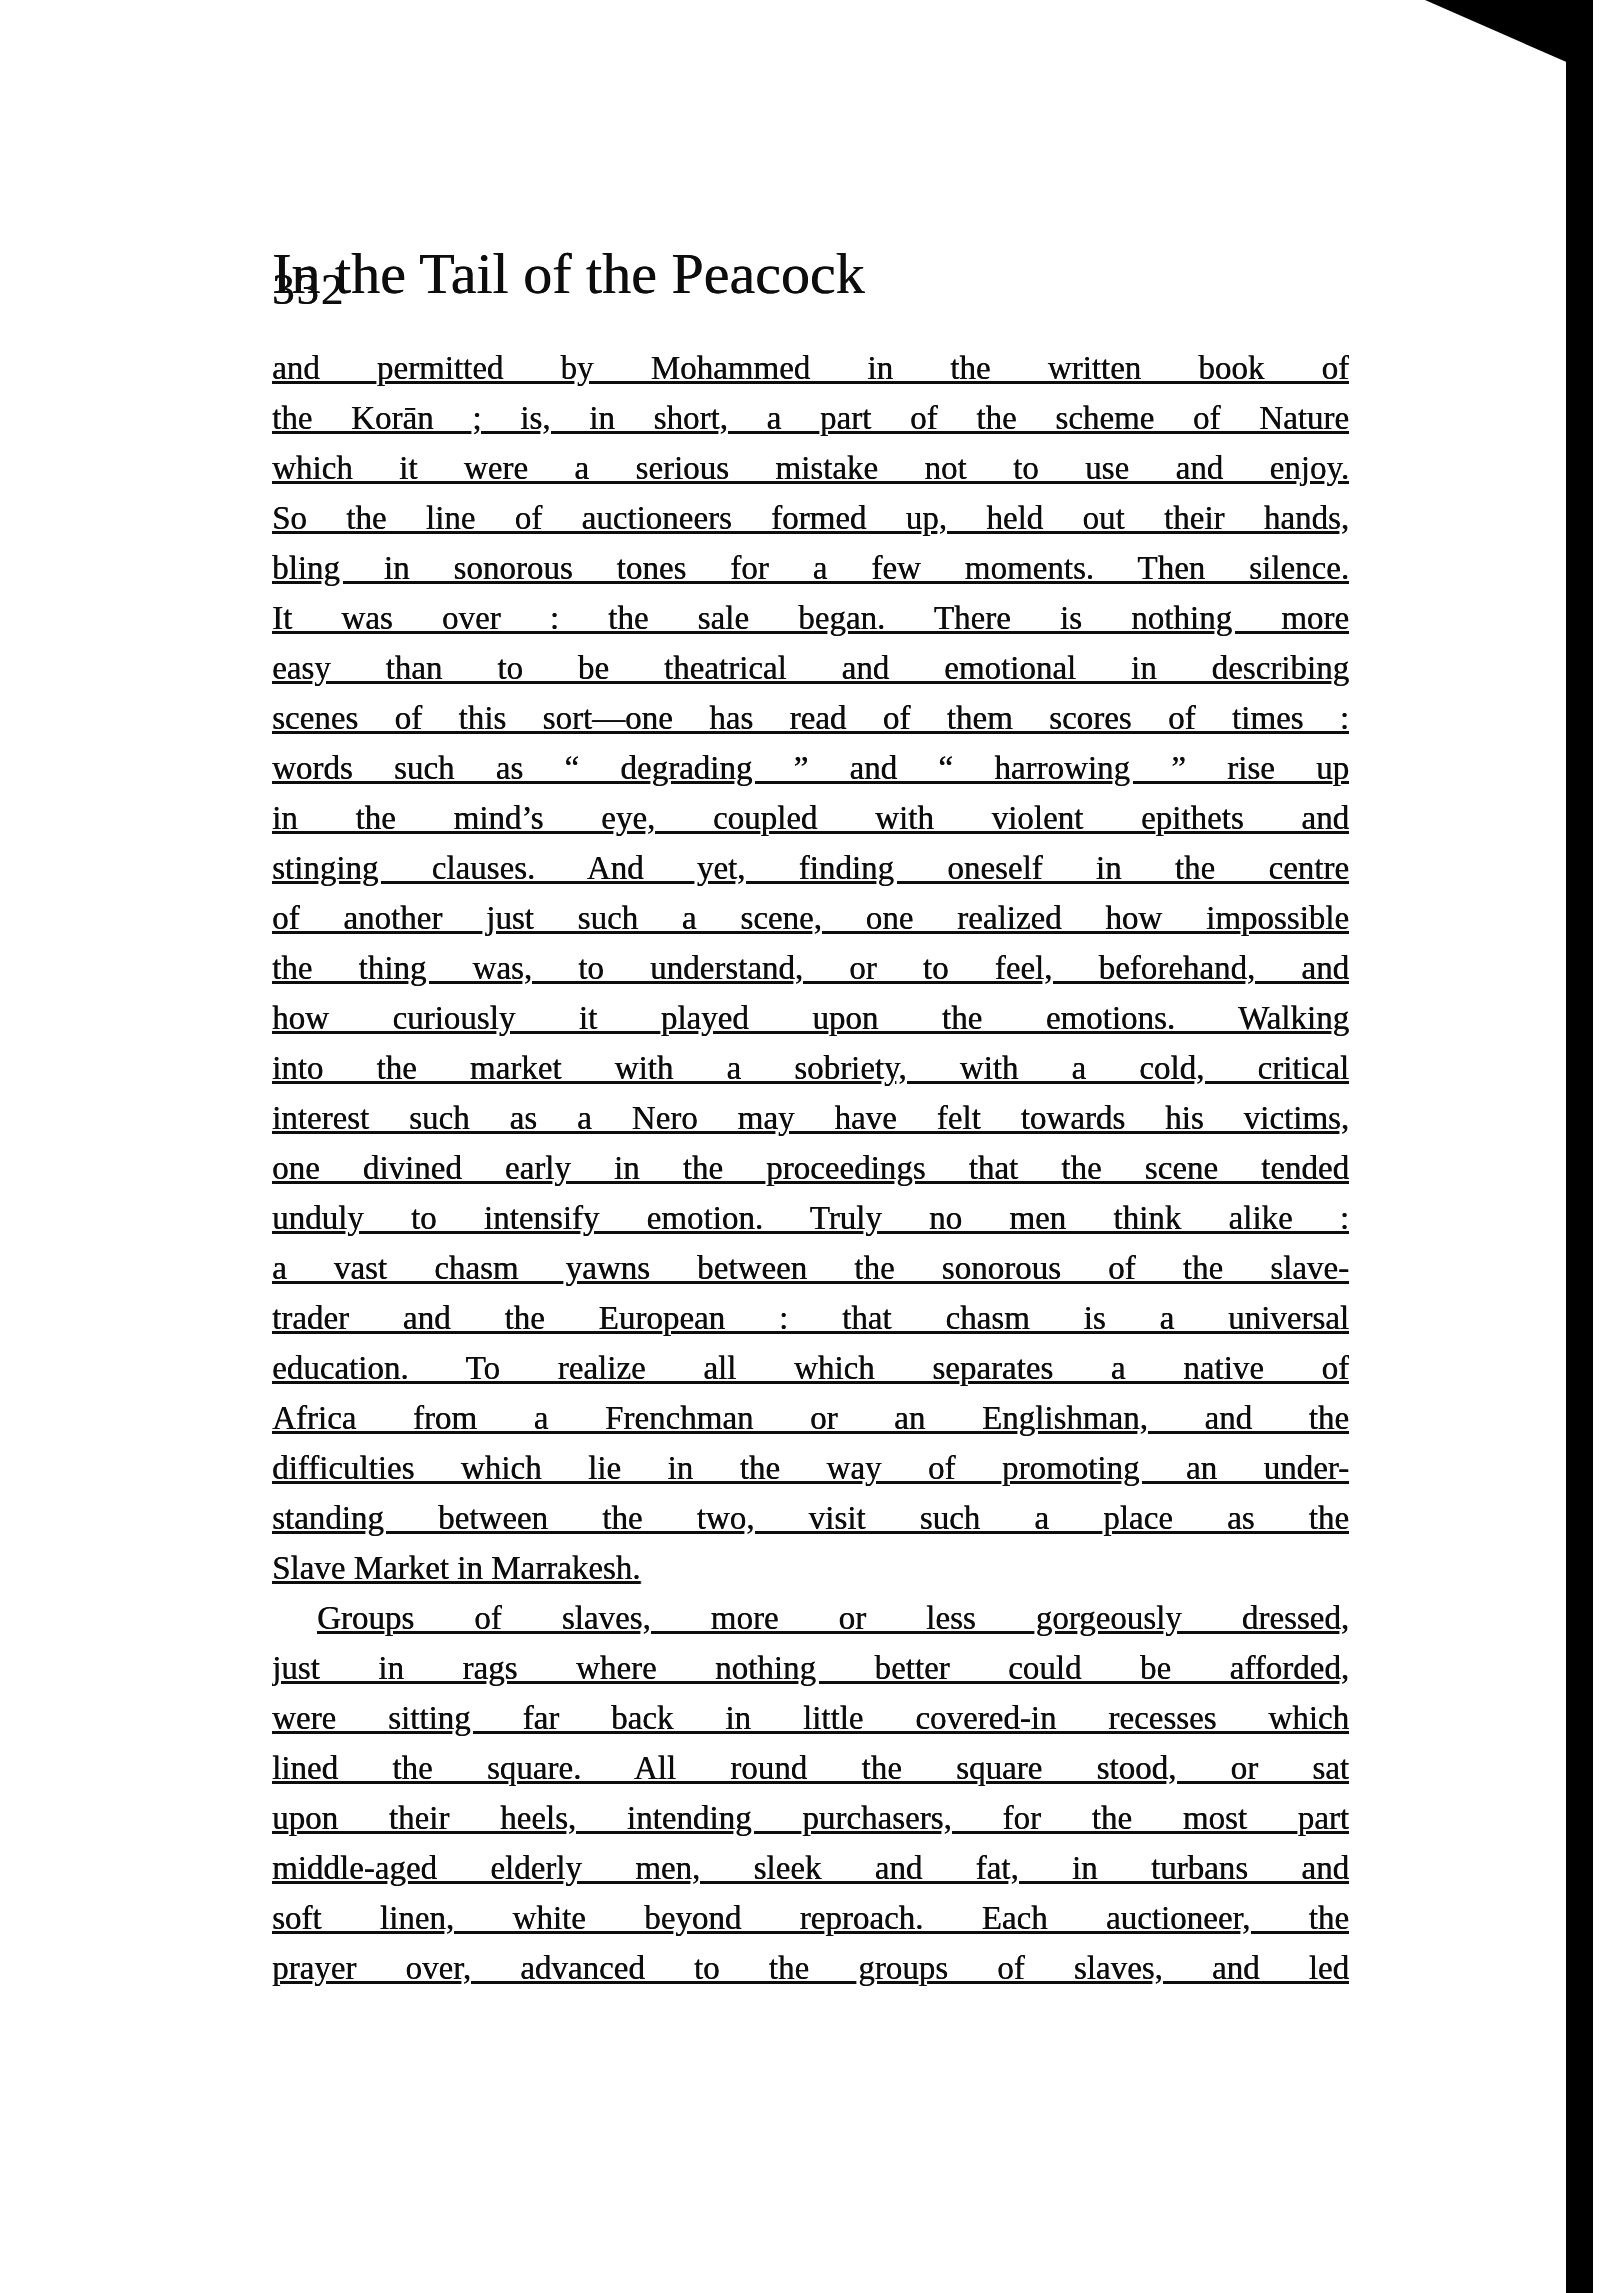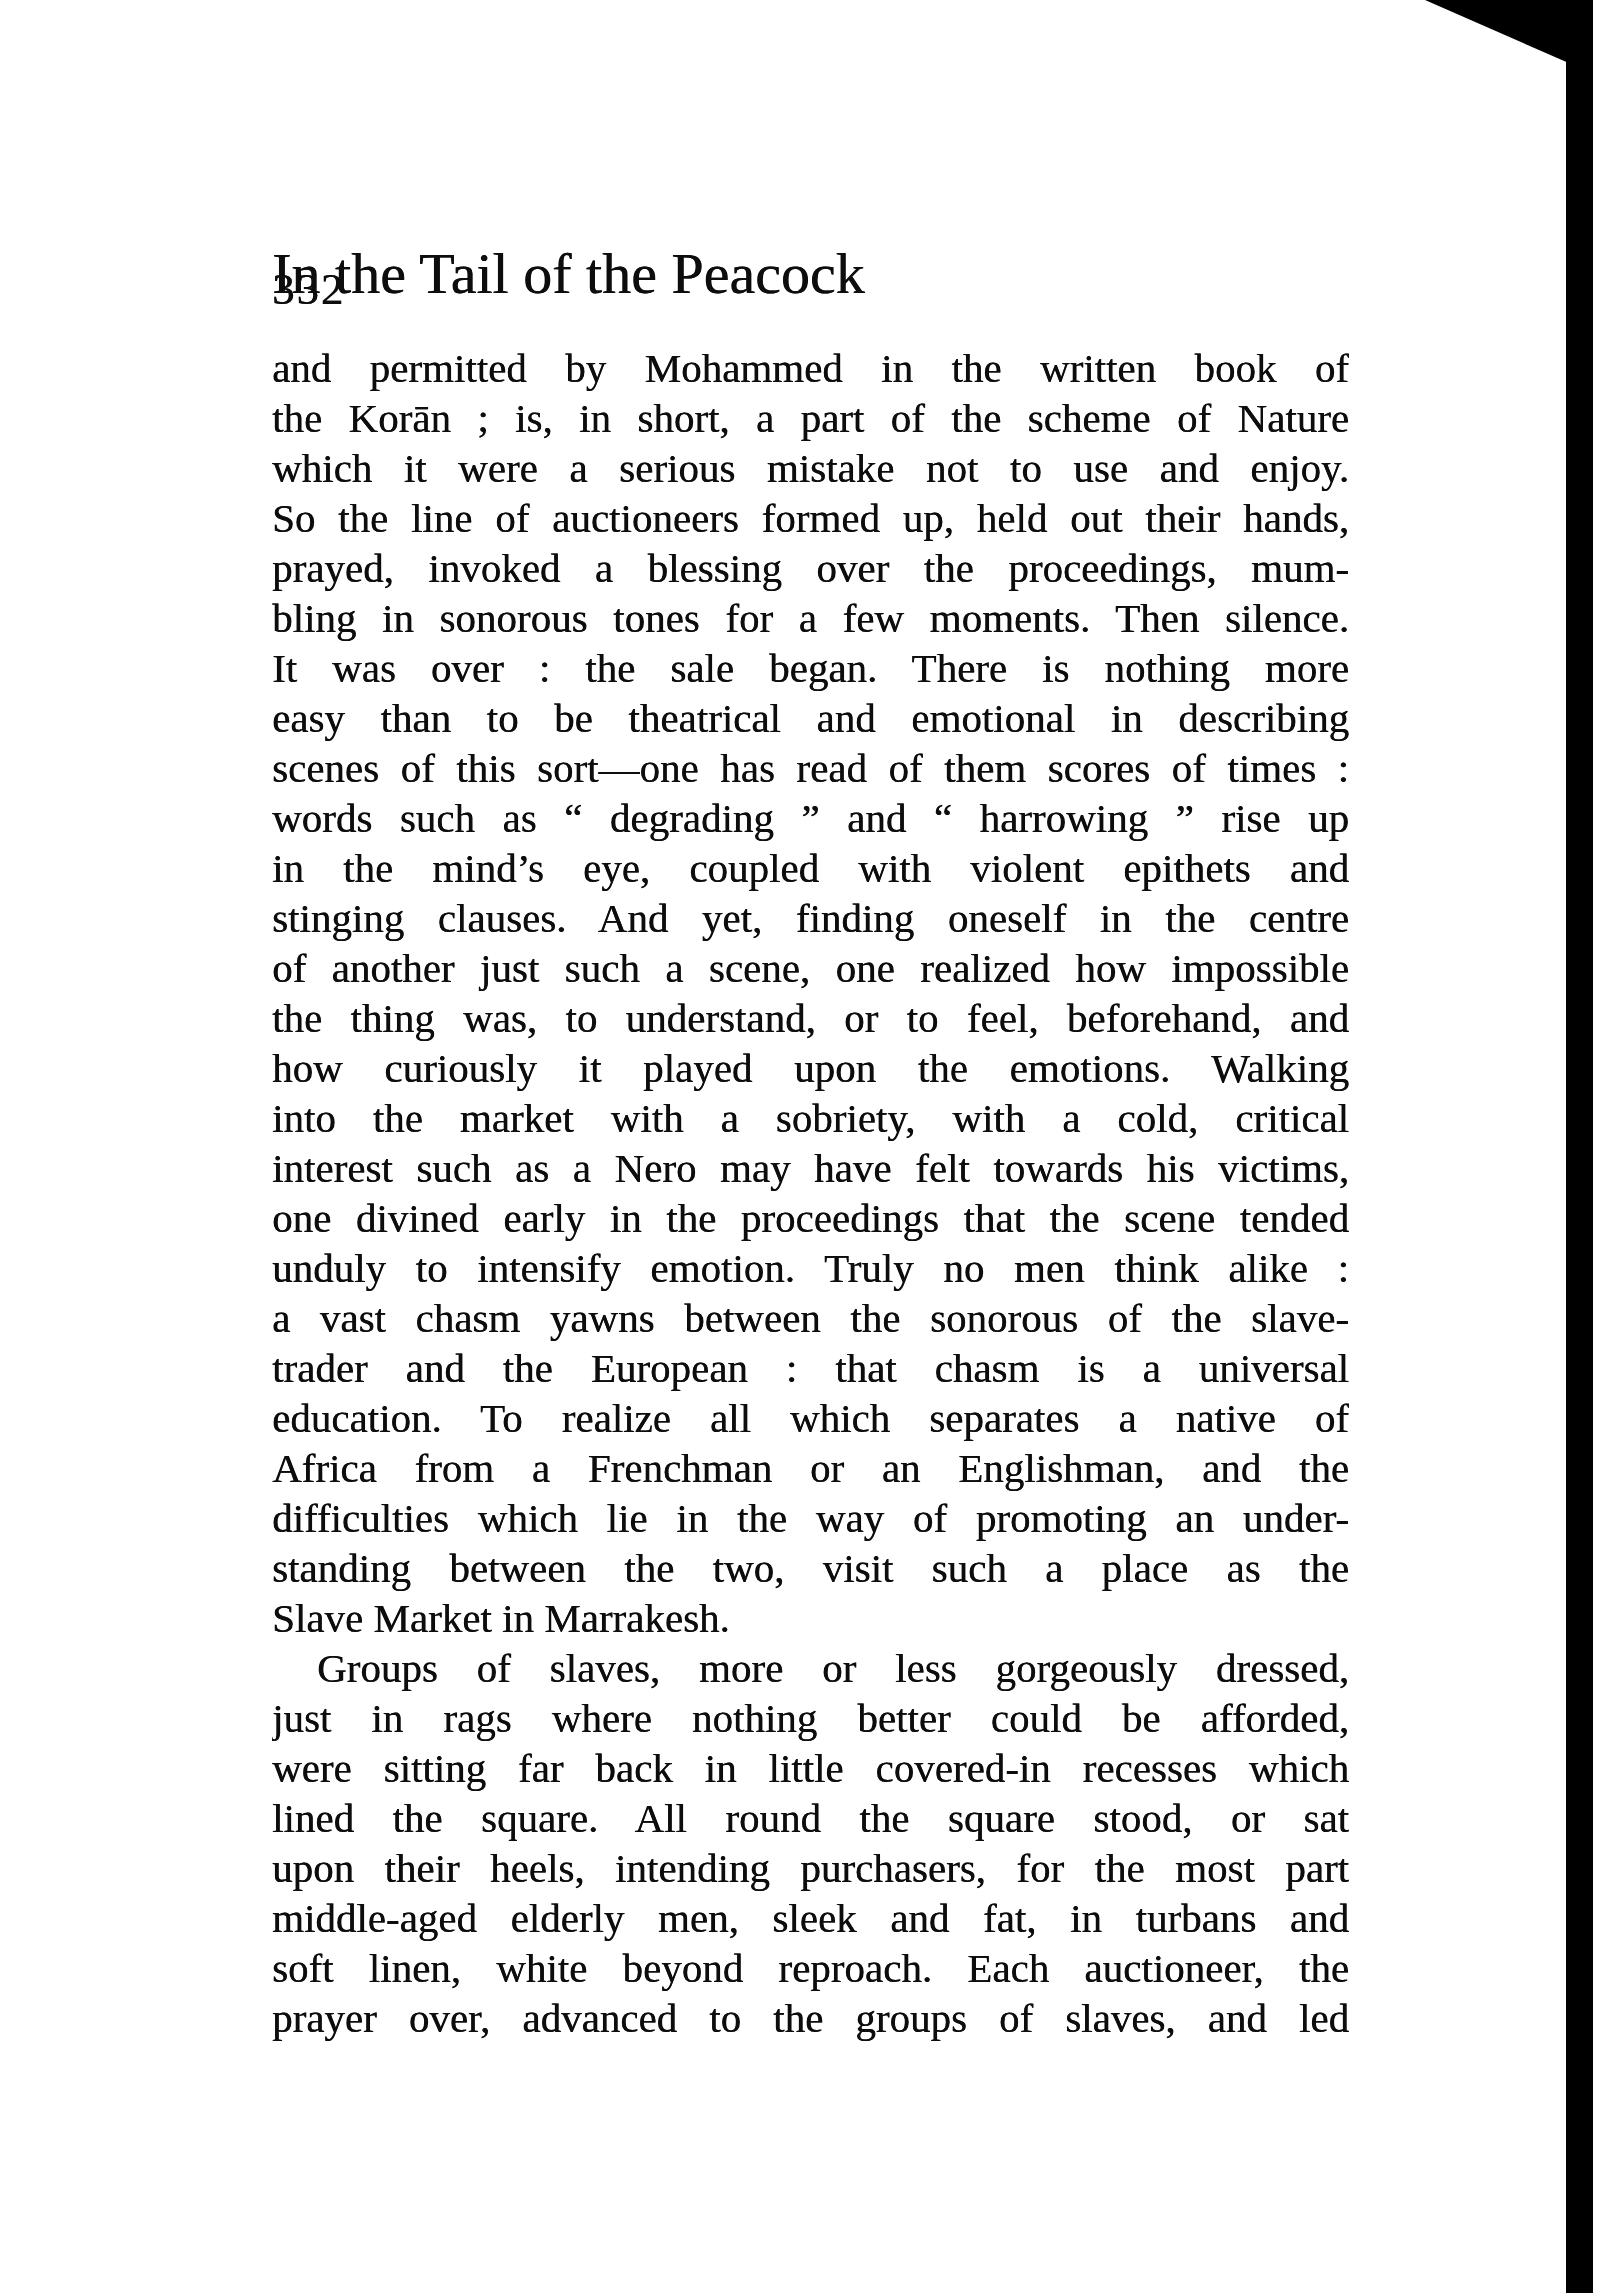--- a/index.html
+++ b/index.html
@@ -38,25 +38,26 @@
   }
   .text-block {
     position: absolute;
     left: 272px;
     top: 343px;
     width: 1077px;
   }
   .line {
     height: 50px;
     line-height: 50px;
-    font-size: 41px;
+    font-size: 33px;
     text-align: justify;
     text-align-last: justify;
     overflow: hidden;
     text-shadow: 0.4px 0 0 currentColor;
+    text-decoration: underline;
   }
   .line.flush {
     text-align: center;
     text-align-last: left;
   }
   .line.indent {
     box-sizing: border-box;
     padding-left: 45px;
   }
   .edge-bar {
@@ -81,21 +82,20 @@
 <body>
 
 <div class="page" style="--paper: #ffffff; --ink: #0d0d0d; --edge: #000000;">
   <span class="pagenum">332</span>
   <div class="title">In the Tail of the Peacock</div>
   <div class="text-block">
       <div class="line">and permitted by Mohammed in the written book of</div>
       <div class="line">the Korān ; is, in short, a part of the scheme of Nature</div>
       <div class="line">which it were a serious mistake not to use and enjoy.</div>
       <div class="line">So the line of auctioneers formed up, held out their hands,</div>
-      <div class="line">prayed, invoked a blessing over the proceedings, mum-</div>
       <div class="line">bling in sonorous tones for a few moments. Then silence.</div>
       <div class="line">It was over : the sale began. There is nothing more</div>
       <div class="line">easy than to be theatrical and emotional in describing</div>
       <div class="line">scenes of this sort—one has read of them scores of times :</div>
       <div class="line">words such as “ degrading ” and “ harrowing ” rise up</div>
       <div class="line">in the mind’s eye, coupled with violent epithets and</div>
       <div class="line">stinging clauses. And yet, finding oneself in the centre</div>
       <div class="line">of another just such a scene, one realized how impossible</div>
       <div class="line">the thing was, to understand, or to feel, beforehand, and</div>
       <div class="line">how curiously it played upon the emotions. Walking</div>

